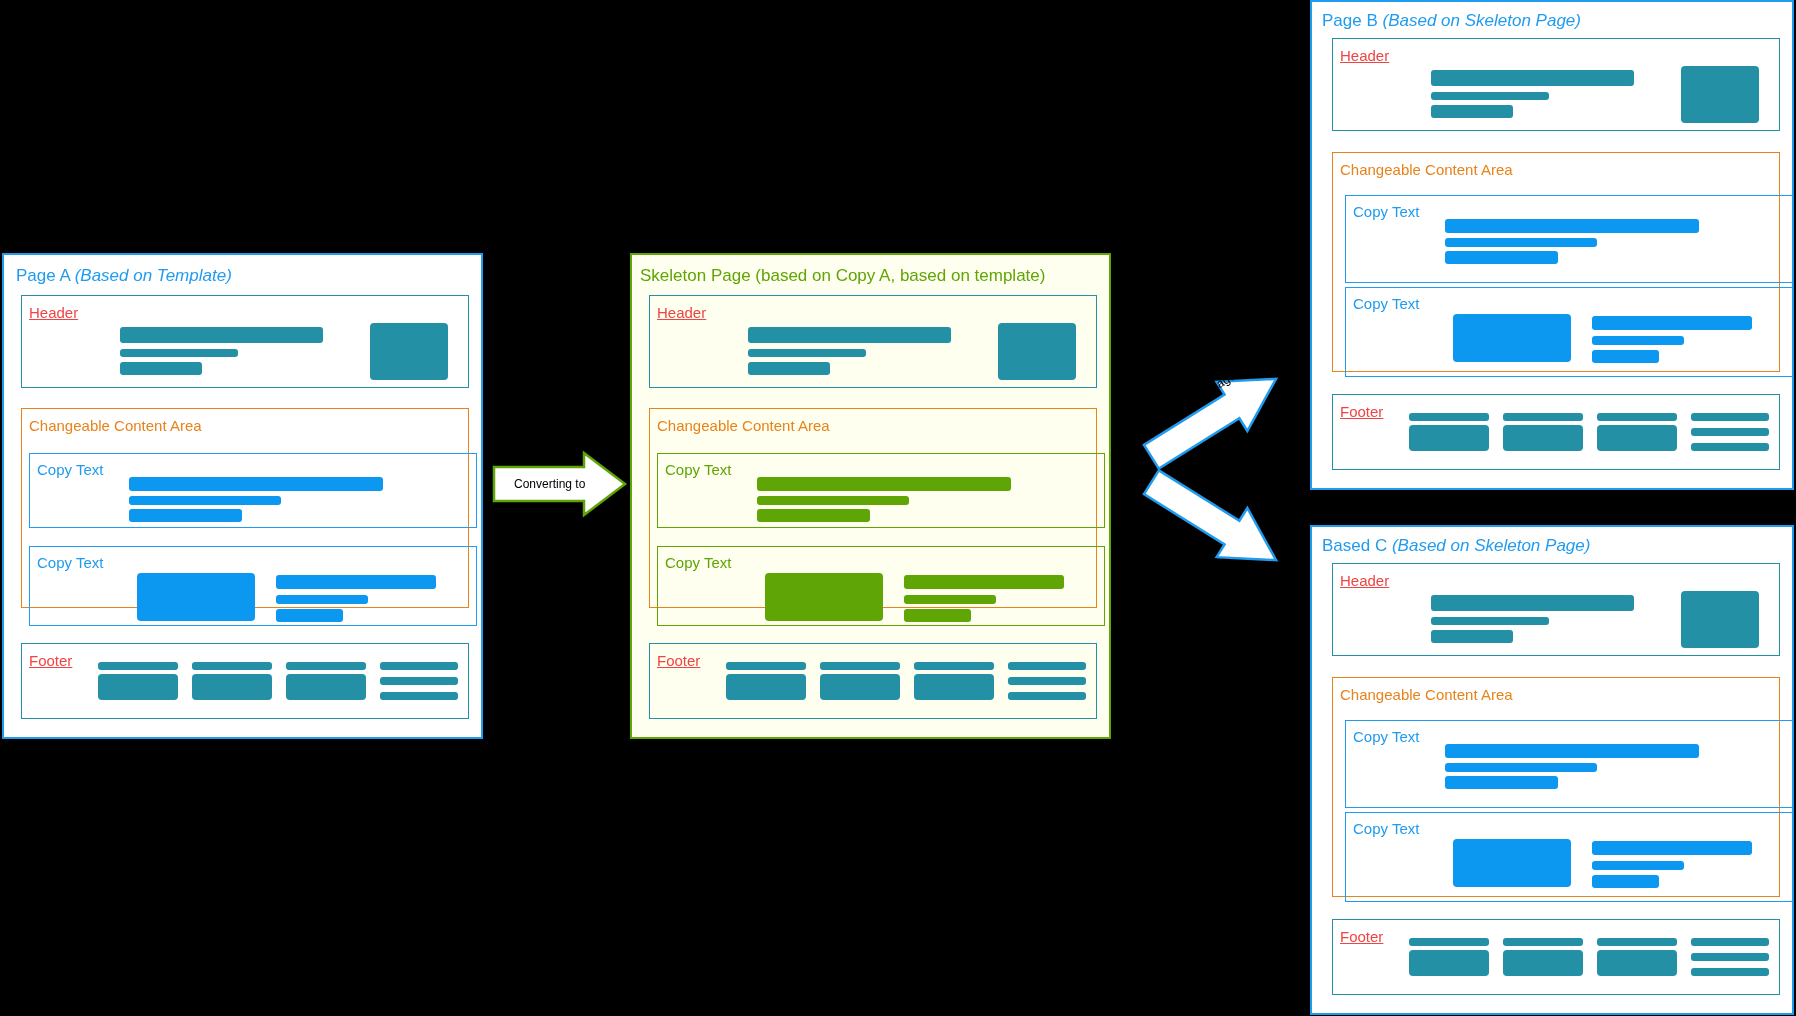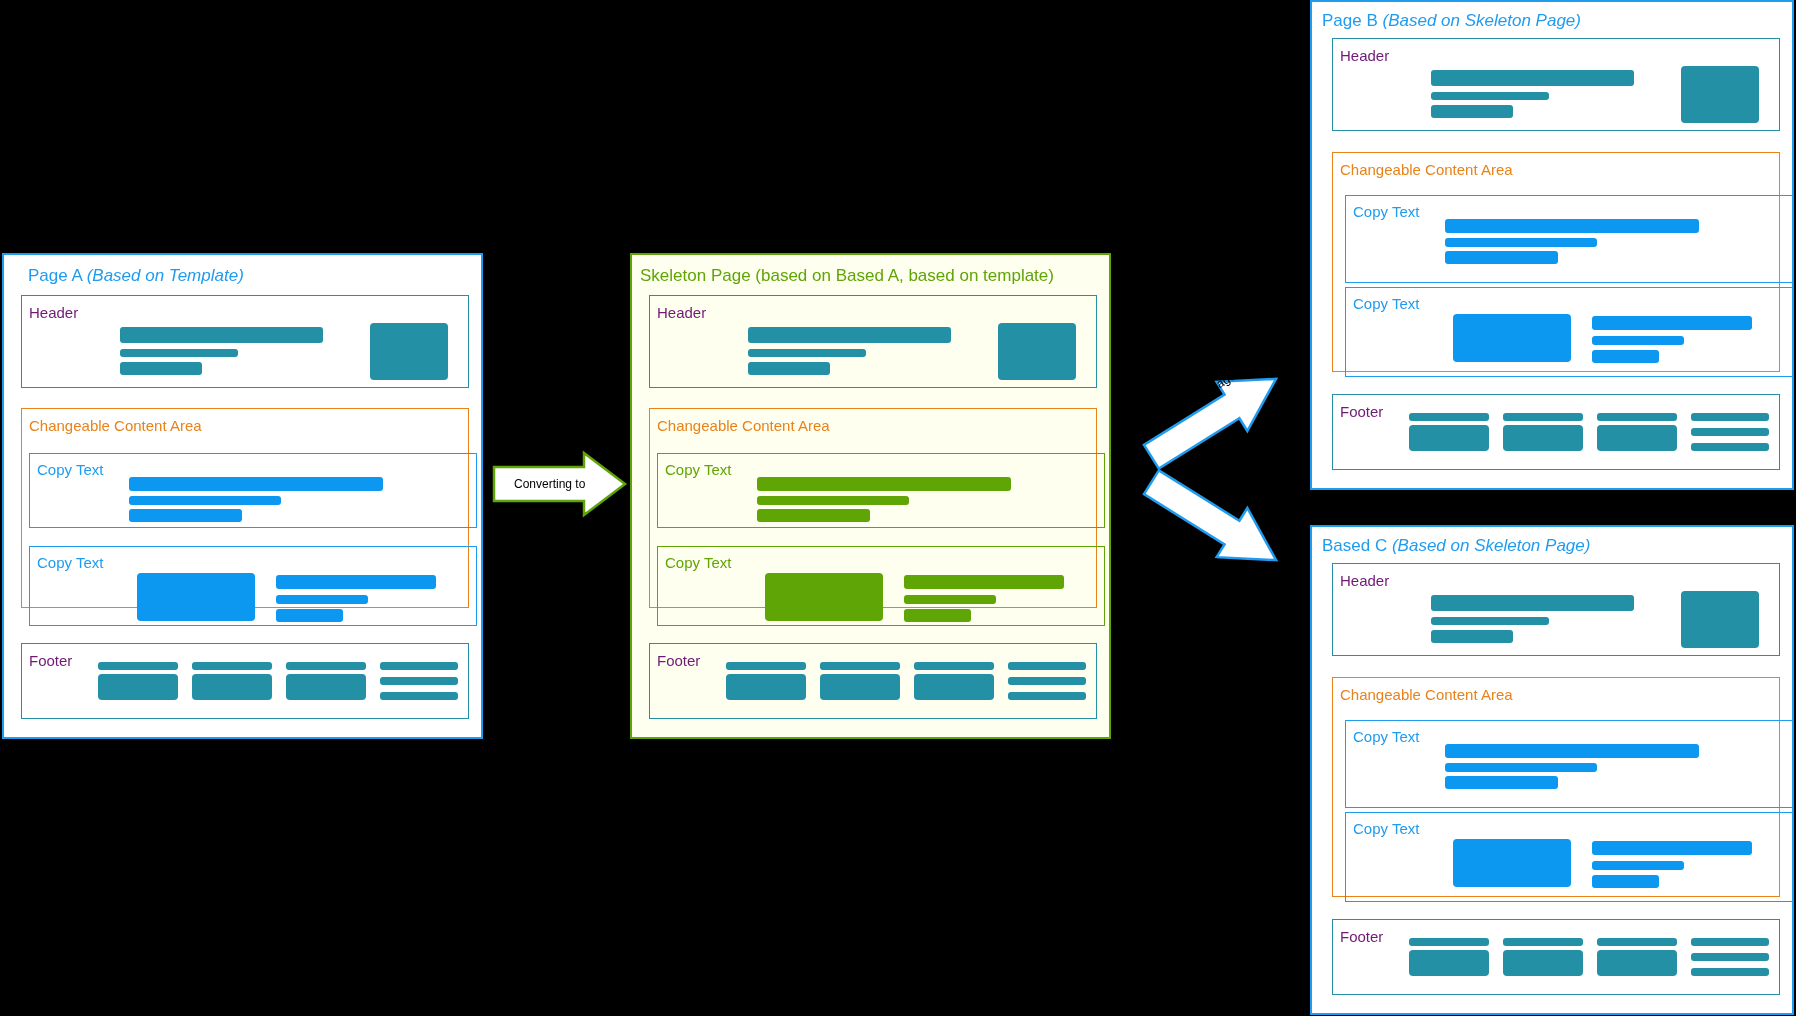--- a/index.html
+++ b/index.html
@@ -45,21 +45,21 @@
   .sect.orange { border: 1.5px solid #e8821a; }
   .sect.blue   { border: 1.5px solid #1f9bef; }
   .sect.green  { border: 1.5px solid #5fa505; }
 
   .sect-label {
     position: absolute;
     font-size: 15px;
     line-height: 1;
     white-space: nowrap;
   }
-  .lbl-teal   { color: #701a75; }
+  .lbl-teal   { color: #ef4444; text-decoration: underline; }
   .lbl-orange { color: #e8821a; }
   .lbl-blue   { color: #1f9bef; }
   .lbl-green  { color: #5fa505; }
 
   
   .bar {
     position: absolute;
     border-radius: 3px;
   }
   .blk {
@@ -79,21 +79,21 @@
     color: #000000;
     white-space: nowrap;
     line-height: 1;
   }
 </style>
 </head>
 <body>
 
 <div class="page-card blue" style="left:2px; top:253px; width:481px; height:486px;">
 
-  <div class="page-title title-blue" style="left:24px; top:12px;">
+  <div class="page-title title-blue" style="left:12px; top:12px;">
     <span class="norm">Page A </span><span class="ital">(Based on Template)</span>
   </div>
 
   <div class="sect teal" style="left:17px; top:40px; width:448px; height:93px;">
     <div class="sect-label lbl-teal" style="left:7px; top:9px;">Header</div>
     <div class="bar c-teal" style="left:98px; top:31px; width:203px; height:16px;"></div>
     <div class="bar c-teal" style="left:98px; top:53px; width:118px; height:8px;"></div>
     <div class="bar c-teal" style="left:98px; top:66px; width:82px; height:13px;"></div>
     <div class="blk c-teal" style="left:348px; top:27px; width:78px; height:57px;"></div>
   </div>
@@ -134,21 +134,21 @@
 <div class="arrow-wrap" style="left:492px; top:450px; width:135px; height:68px;">
   <svg width="135" height="68" viewBox="0 0 135 68">
     <polygon points="2,17 92,17 92,3 133,34 92,65 92,51 2,51" fill="#ffffff" stroke="#5fa505" stroke-width="2.5"></polygon>
   </svg>
   <div class="arrow-label" style="left:22px; top:28px;">Converting to</div>
 </div>
 
 <div class="page-card green" style="left:630px; top:253px; width:481px; height:486px;">
 
   <div class="page-title title-green" style="left:8px; top:12px;">
-    <span class="norm">Skeleton Page (based on Based A, based on template)</span><span class="ital"></span>
+    <span class="norm">Skeleton Page (based on Copy A, based on template)</span><span class="ital"></span>
   </div>
 
   <div class="sect teal" style="left:17px; top:40px; width:448px; height:93px;">
     <div class="sect-label lbl-teal" style="left:7px; top:9px;">Header</div>
     <div class="bar c-teal" style="left:98px; top:31px; width:203px; height:16px;"></div>
     <div class="bar c-teal" style="left:98px; top:53px; width:118px; height:8px;"></div>
     <div class="bar c-teal" style="left:98px; top:66px; width:82px; height:13px;"></div>
     <div class="blk c-teal" style="left:348px; top:27px; width:78px; height:57px;"></div>
   </div>
 

